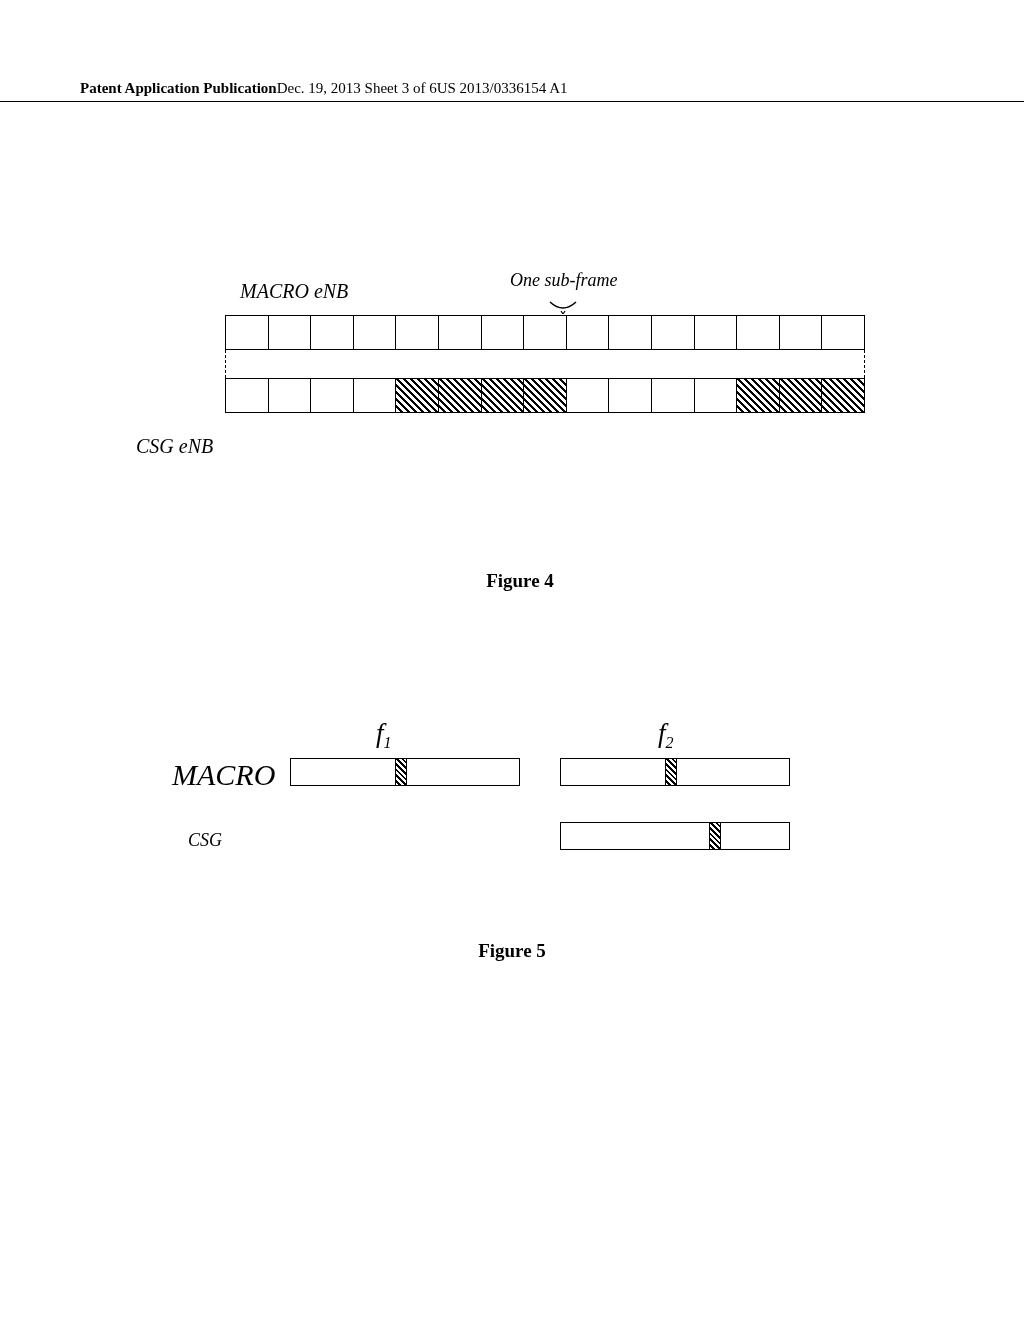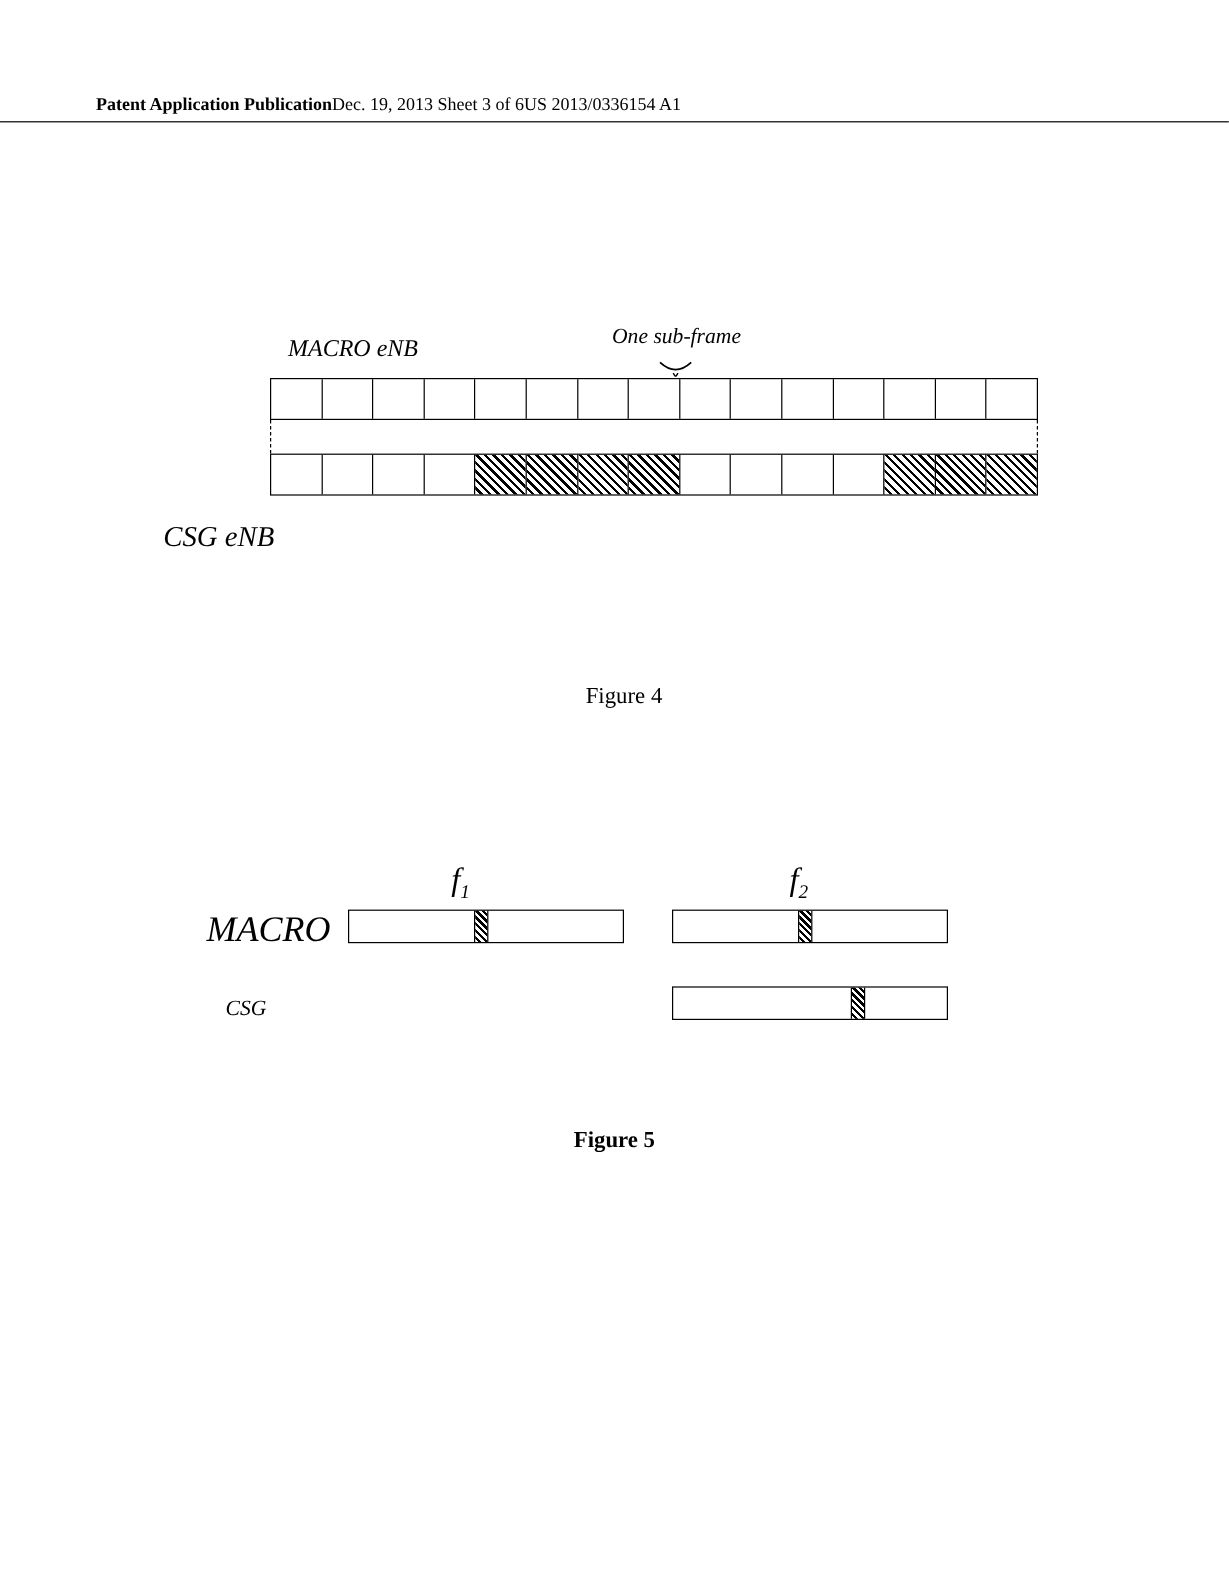--- a/index.html
+++ b/index.html
@@ -107,30 +107,30 @@
     .gap-dashed {
       height: 28px;
       border-left: 1.5px dashed #000;
       border-right: 1.5px dashed #000;
     }
     
     .label-csg-enb {
       position: absolute;
       top: 165px;
       left: -4px;
-      font-size: 24px;
+      font-size: 20px;
     }
     
     .figure4-caption {
       position: absolute;
       top: 300px;
       left: 16px;
       right: 0;
       text-align: center;
-      font-weight: normal;
+      font-weight: bold;
       font-size: 19px;
     }
     
     .figure5-container {
       position: absolute;
       top: 720px;
       left: 140px;
       right: 140px;
     }
     

